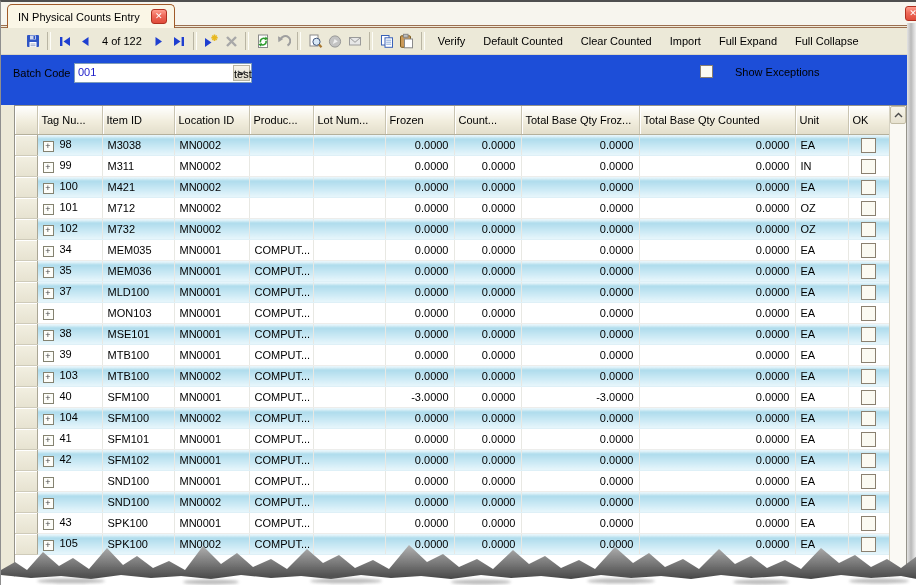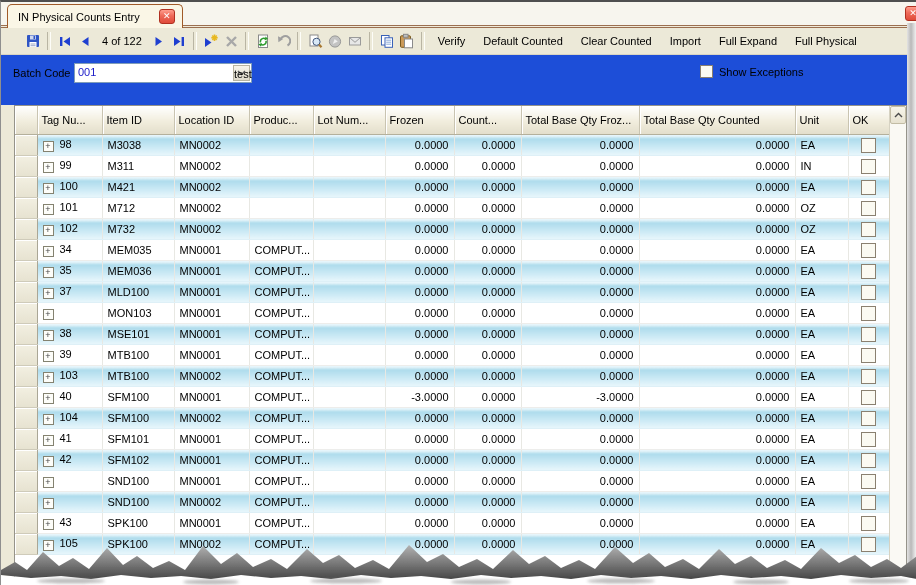--- a/index.html
+++ b/index.html
@@ -7,21 +7,21 @@
     width:916px;height:585px;position:relative;overflow:hidden;
     font-family:"Liberation Sans","DejaVu Sans",sans-serif;font-size:11px;color:#000;
     background:#fff;
   }
   .window{position:absolute;inset:0;background:#ece9d8;border-top:2px solid #4f4f4f;border-left:1px solid #8f8f8f;box-sizing:border-box;}
 
   
   .tabstrip{position:absolute;top:0;left:0;right:0;height:23px;background:#f7f5ee;}
   .strip-lines{position:absolute;top:23px;left:0;right:0;height:3px;background:#f0ead9;border-top:1px solid #9b6f50;border-bottom:1px solid #9b6f50;box-sizing:border-box;}
   .tab{
-    position:absolute;left:6px;top:2px;height:24px;z-index:3;display:flex;align-items:center;gap:19px;
+    position:absolute;left:6px;top:2px;height:24px;z-index:3;display:flex;align-items:center;gap:11px;
     padding:0 7px 0 10px;background:#faf6e6;border:1px solid #a05a28;border-bottom:none;
     border-radius:5px 5px 0 0;box-sizing:border-box;
   }
   .tab-label{white-space:nowrap;}
   .tab-close,.strip-close{
     width:16px;height:15px;border:1px solid #b03020;border-radius:3px;
     background:linear-gradient(180deg,#ff9d8d 0%,#ee6a59 45%,#e04b3a 100%);
     color:#fff;font-weight:bold;font-size:9px;line-height:13px;text-align:center;box-sizing:border-box;
   }
   .strip-close{position:absolute;top:4px;right:-5px;z-index:1;}
@@ -41,21 +41,21 @@
   .fieldrow{position:absolute;top:53px;left:0;right:0;height:50px;background:#1d4ed8;}
   .fld-label{position:absolute;left:12px;top:12px;}
   .combo{position:absolute;left:73px;top:8px;width:178px;height:20px;background:#fff;border:1px solid #7f9db9;box-sizing:border-box;}
   .combo-value{position:absolute;left:3px;top:2px;color:#1a1ac8;}
   .combo-btn{
     position:absolute;right:1px;top:1px;width:17px;height:16px;
     background:linear-gradient(180deg,#f6f4ea,#dedacb);border:1px solid #b7b3a0;box-sizing:border-box;
     display:flex;align-items:center;justify-content:center;
   }
   .fld-desc{position:absolute;left:233px;top:13px;}
-  .show-exc{position:absolute;left:699px;top:10px;display:flex;align-items:center;gap:6px;}
+  .show-exc{position:absolute;left:699px;top:10px;display:flex;align-items:center;gap:22px;}
   .checkbox{width:13px;height:13px;border:1px solid #8a8070;background:#fcfbf3;box-sizing:border-box;display:inline-block;}
 
   
   .grid-area{
     position:absolute;left:13px;top:103px;width:893px;bottom:0;
     background:#fff;border:1px solid #95938a;box-sizing:border-box;overflow:hidden;
   }
   .table-wrap{position:absolute;left:0;top:0;bottom:0;right:17px;overflow:hidden;}
   table{border-collapse:collapse;table-layout:fixed;width:874px;}
   col.c0{width:22px}col.c1{width:65px}col.c2{width:72px}col.c3{width:75px}
@@ -221,21 +221,21 @@
         <rect x="6.5" y="6" width="8" height="8.8" fill="#fff" stroke="#8a8a8a"></rect>
       </svg>
     </div>
     <div class="tb-sep"></div>
     <div class="tb-text-group">
         <div class="tb-txt">Verify</div>
         <div class="tb-txt">Default Counted</div>
         <div class="tb-txt">Clear Counted</div>
         <div class="tb-txt">Import</div>
         <div class="tb-txt">Full Expand</div>
-        <div class="tb-txt">Full Physical</div>
+        <div class="tb-txt">Full Collapse</div>
       </div>
   </div>
 
   <div class="fieldrow">
     <span class="fld-label">Batch Code</span>
     <div class="combo">
       <span class="combo-value">001</span>
       <span class="combo-btn">
         <svg width="9" height="6">
           <polyline points="1,1 4.5,4.5 8,1" fill="none" stroke="#5a5a5a" stroke-width="1.4"></polyline>

